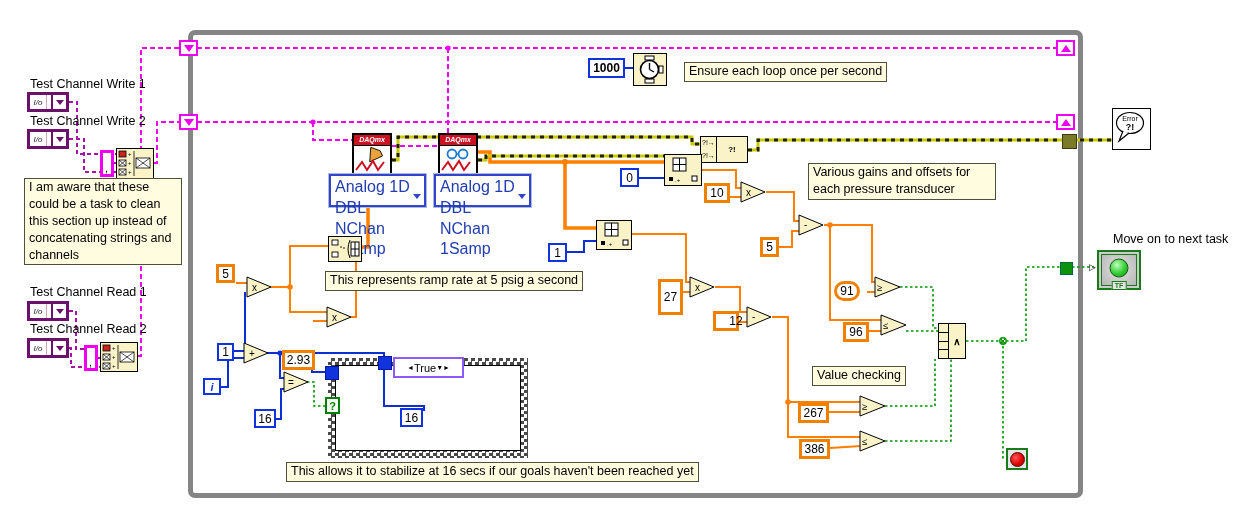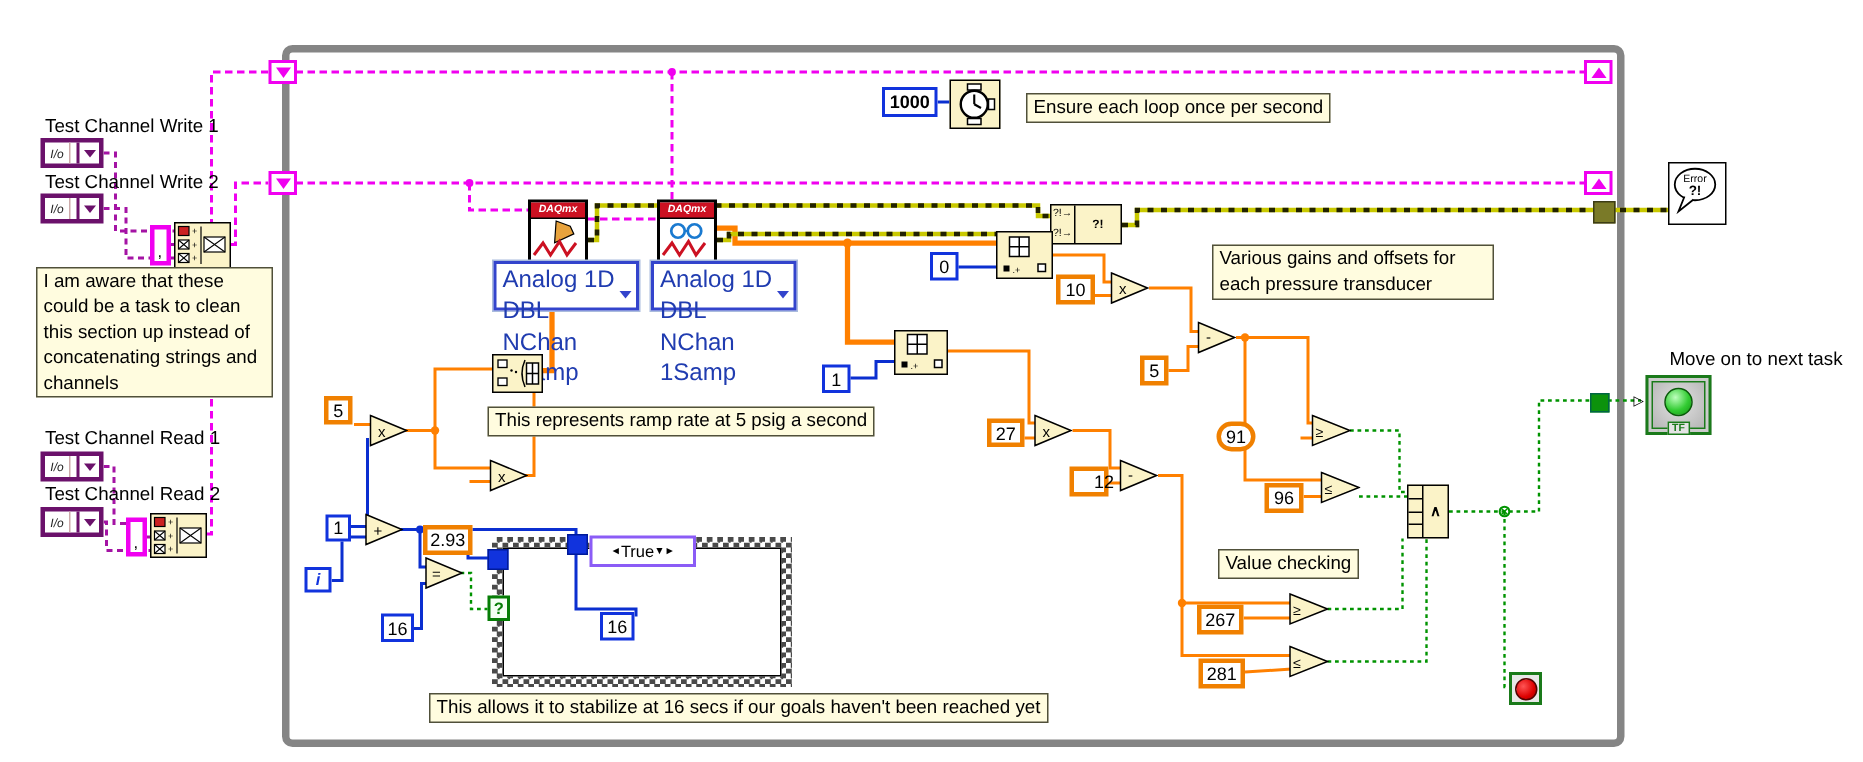--- a/index.html
+++ b/index.html
@@ -400,36 +400,36 @@
   </div>
   <div class="abs const co" style="left:760px;top:237px;width:19px;height:20px;">5</div>
   <div class="abs tnode" style="left:798px;top:214px;">
     <svg width="26" height="22">
         <polygon points="1,1 25,11 1,21" fill="#fbf3c8" stroke="#000" stroke-width="1"></polygon>
         <text x="6" y="14" font-size="10">-</text>
       </svg>
   </div>
   <div class="abs cmt" style="left:808px;top:163px;width:178px;">Various gains and offsets for each pressure transducer</div>
 
-  <div class="abs const co" style="left:658px;top:279px;width:25px;height:19px;">27</div>
+  <div class="abs const co" style="left:658px;top:279px;width:25px;height:36px;">27</div>
   <div class="abs tnode" style="left:689px;top:276px;">
     <svg width="26" height="22">
         <polygon points="1,1 25,11 1,21" fill="#fbf3c8" stroke="#000" stroke-width="1"></polygon>
         <text x="6" y="15" font-size="10">x</text>
       </svg>
   </div>
   <div class="abs const co" style="left:713px;top:311px;width:24px;height:20px;padding-left:20px;">12</div>
   <div class="abs tnode" style="left:746px;top:306px;">
     <svg width="26" height="22">
         <polygon points="1,1 25,11 1,21" fill="#fbf3c8" stroke="#000" stroke-width="1"></polygon>
         <text x="6" y="14" font-size="10">-</text>
       </svg>
   </div>
 
-  <div class="abs const co" style="left:811px;top:281px;width:26px;height:20px;border-radius:10px;">91</div>
+  <div class="abs const co" style="left:834px;top:281px;width:26px;height:20px;border-radius:10px;">91</div>
   <div class="abs tnode" style="left:874px;top:276px;">
     <svg width="27" height="22">
         <polygon points="1,1 26,11 1,21" fill="#fbf3c8" stroke="#000" stroke-width="1"></polygon>
         <text x="3" y="15" font-size="9.5">≥</text>
       </svg>
   </div>
   <div class="abs const co" style="left:843px;top:322px;width:26px;height:20px;">96</div>
   <div class="abs tnode" style="left:880px;top:314px;">
     <svg width="27" height="22">
         <polygon points="1,1 26,11 1,21" fill="#fbf3c8" stroke="#000" stroke-width="1"></polygon>
@@ -438,21 +438,21 @@
   </div>
   <div class="abs cmt" style="left:812px;top:366px;white-space:nowrap;">Value checking</div>
 
   <div class="abs const co" style="left:798px;top:403px;width:31px;height:20px;">267</div>
   <div class="abs tnode" style="left:859px;top:395px;">
     <svg width="27" height="22">
         <polygon points="1,1 26,11 1,21" fill="#fbf3c8" stroke="#000" stroke-width="1"></polygon>
         <text x="3" y="15" font-size="9.5">≥</text>
       </svg>
   </div>
-  <div class="abs const co" style="left:799px;top:439px;width:31px;height:20px;">281</div>
+  <div class="abs const co" style="left:799px;top:439px;width:31px;height:20px;">386</div>
   <div class="abs tnode" style="left:859px;top:430px;">
     <svg width="27" height="22">
         <polygon points="1,1 26,11 1,21" fill="#fbf3c8" stroke="#000" stroke-width="1"></polygon>
         <text x="3" y="15" font-size="9.5">≤</text>
       </svg>
   </div>
 
   <div class="abs node compound" style="left:938px;top:323px;width:28px;height:36px;">
     <div class="cells">
         <div></div>

